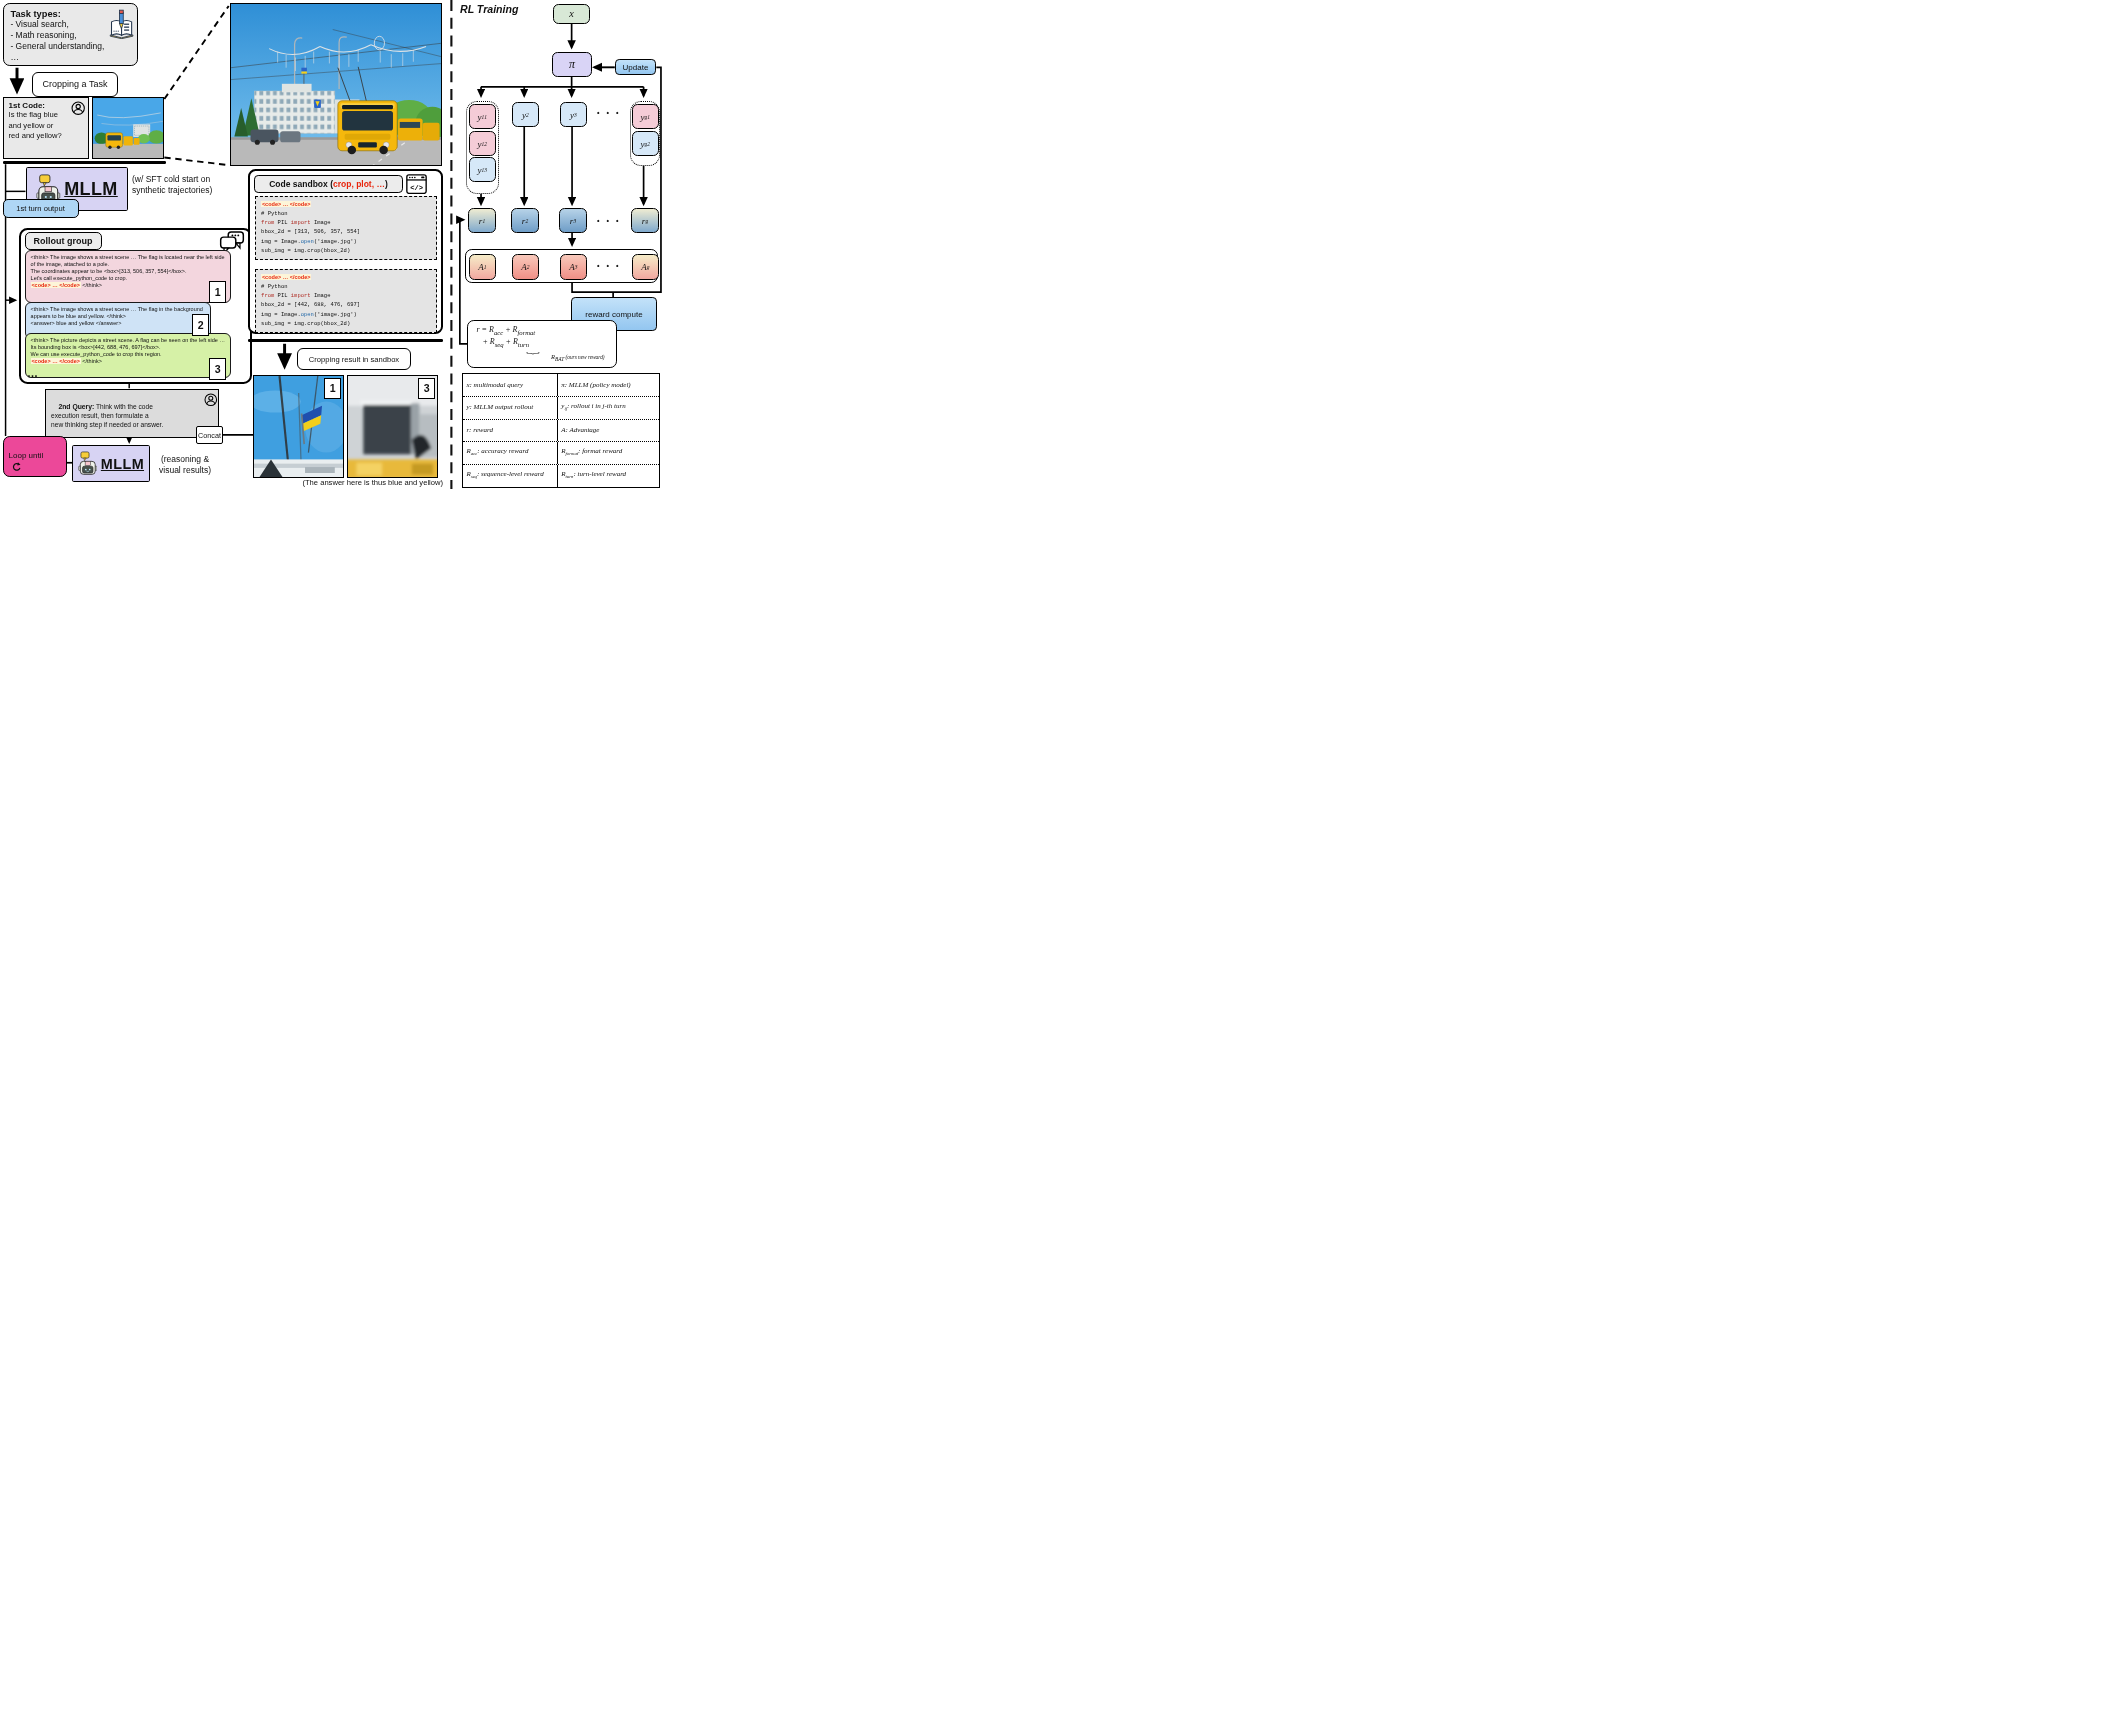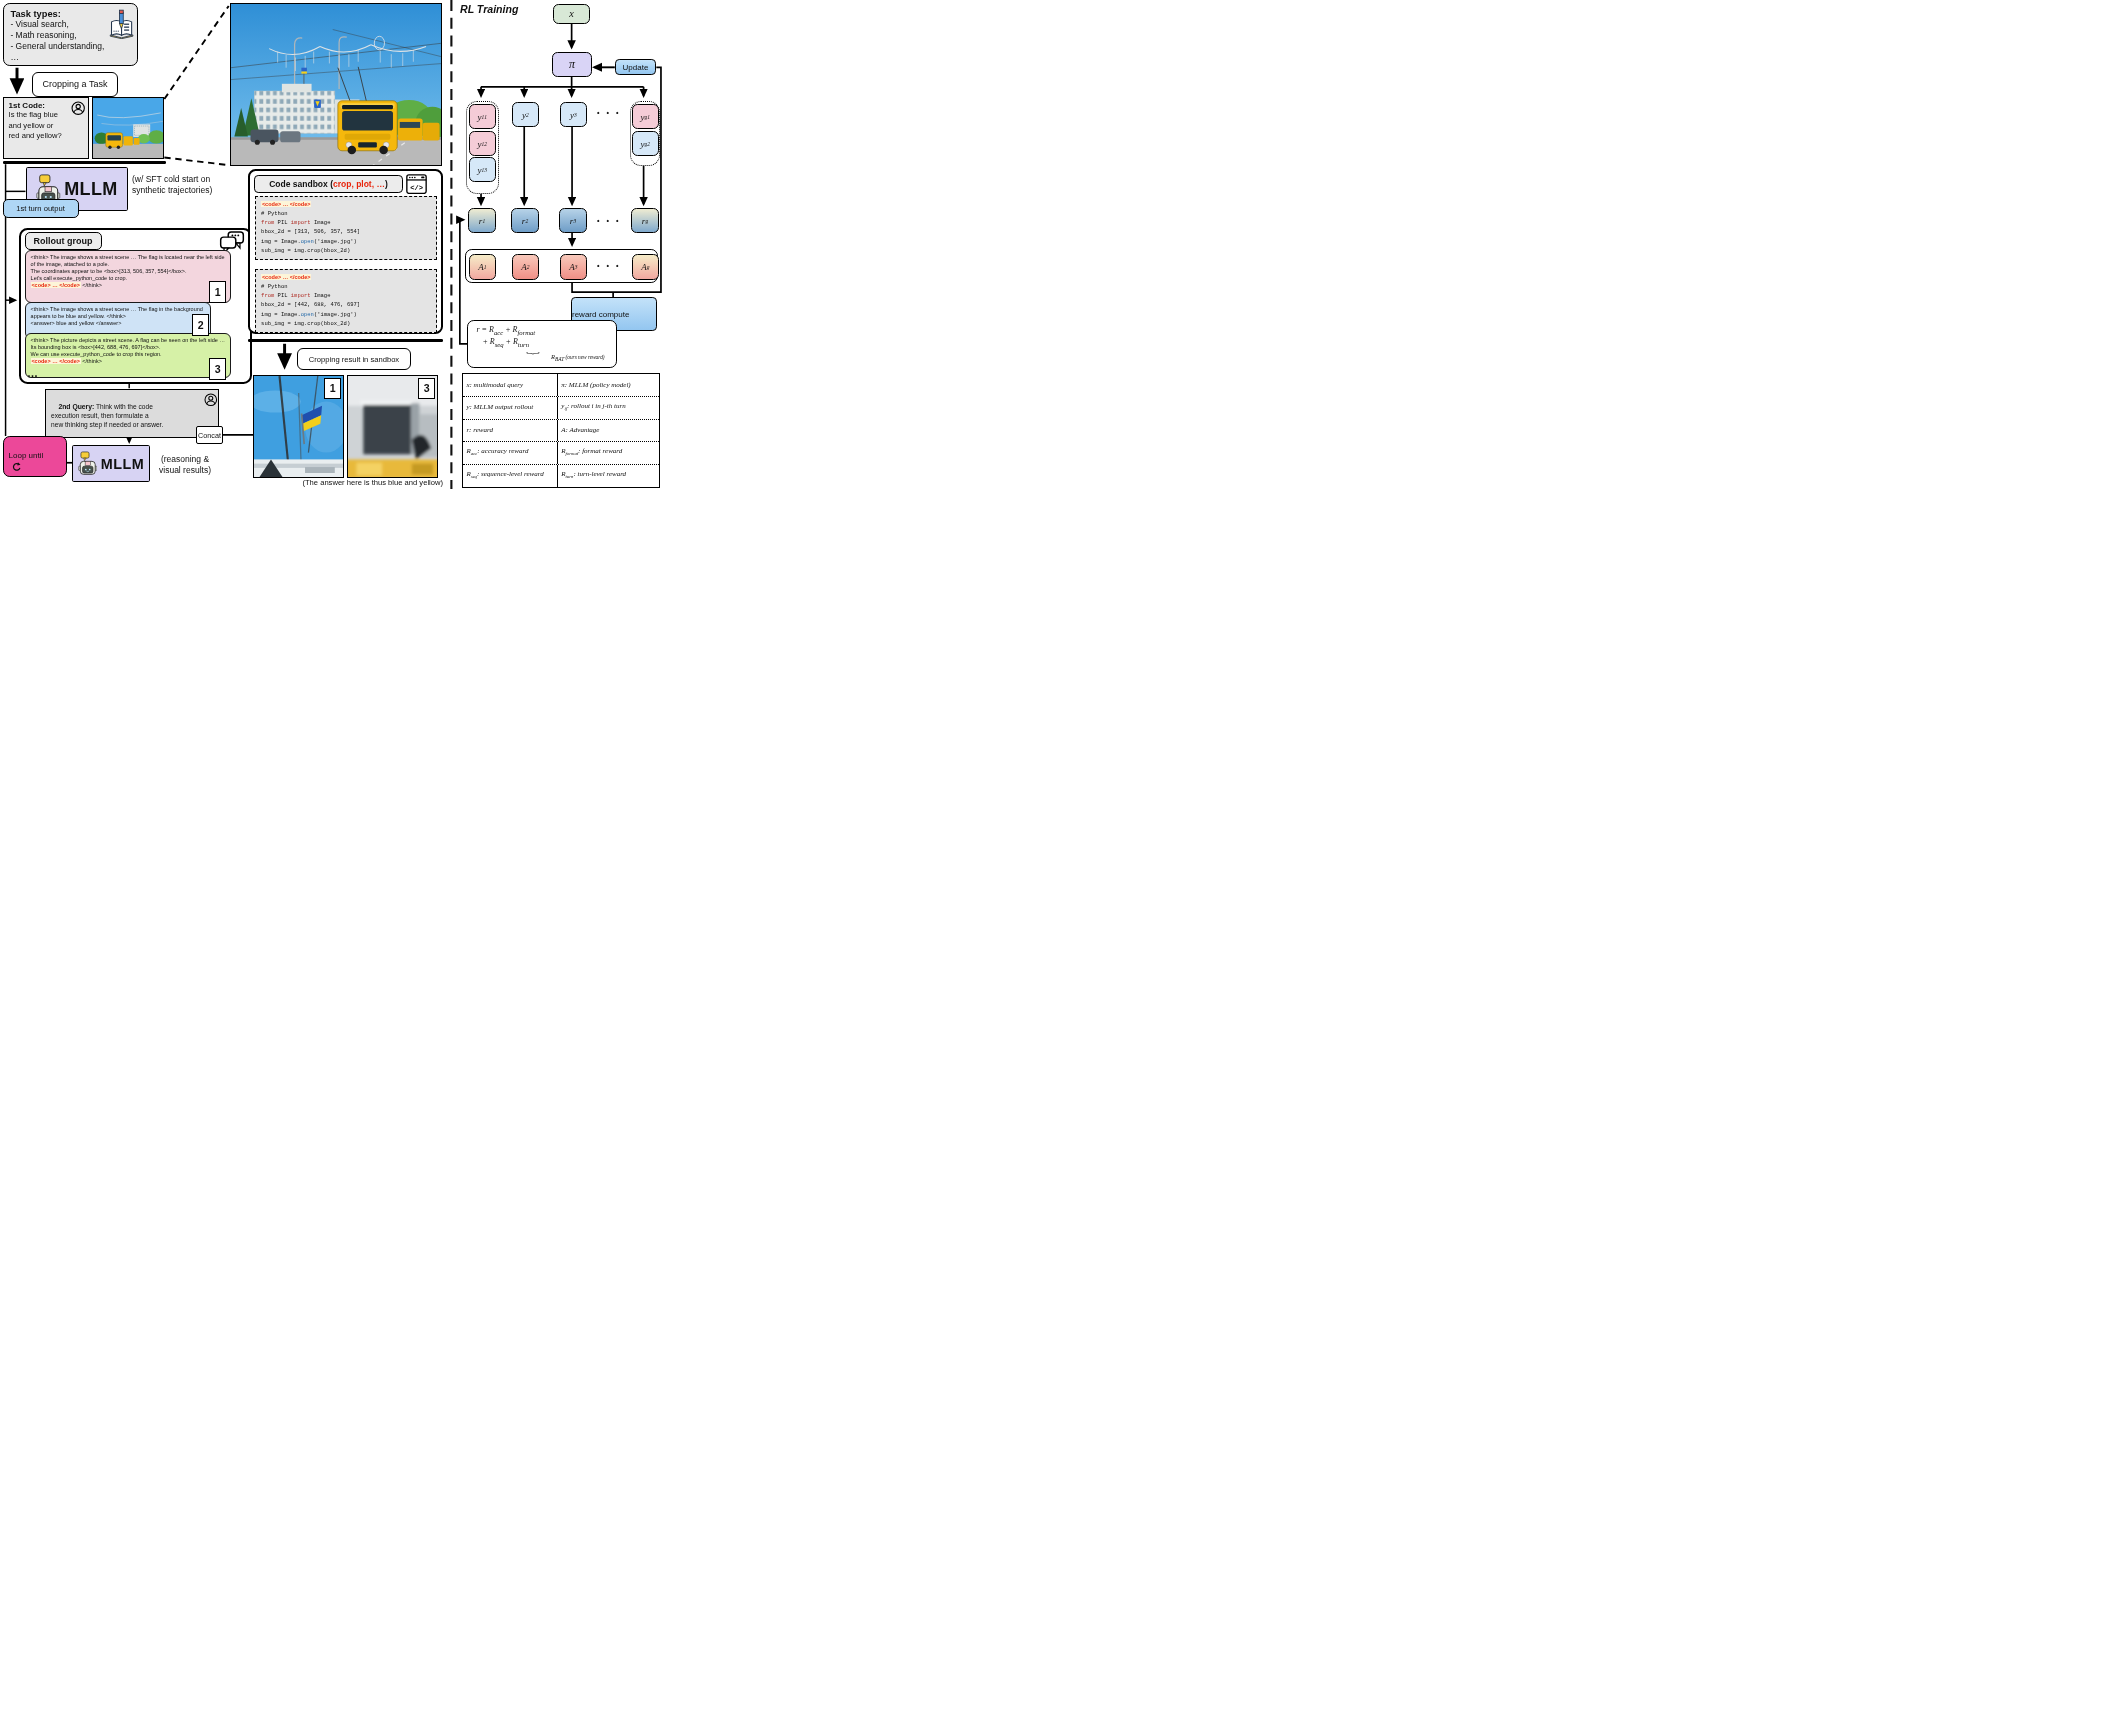--- a/index.html
+++ b/index.html
@@ -12,21 +12,21 @@
   
   .taskbox{left:3.4px;top:3.4px;width:135px;height:63px;padding:4.2px 6px;}
   .taskbox .t{font-weight:bold;font-size:9.3px;}
   .taskbox .i{font-size:8.5px;line-height:11px;}
   .sampling{left:32px;top:72px;width:86px;height:24.6px;display:flex;align-items:center;justify-content:center;font-size:9px;}
   .q1{left:3.4px;top:97px;width:86px;height:62px;border-radius:0;border:1.7px solid #000;background:#e9e9e9;padding:3.4px 4.2px;}
   .q1 .t{font-weight:bold;font-size:8px;}
   .q1 .x{font-size:7.6px;line-height:10.2px;white-space:pre-line;}
   .thumb{left:92px;top:97px;width:72px;height:62px;border:1.7px solid #000;border-radius:0;overflow:hidden;background:#3d9be0;}
   .sep1{left:3.4px;top:161px;width:163px;height:3px;background:#000;border-radius:1.3px;}
-  .mllmbox{background:#d7d3f3;border:1.7px solid #000;border-radius:1.7px;display:flex;align-items:center;justify-content:center;gap:3.4px;}
+  .mllmbox{background:#d7d3f3;border:1.7px solid #000;border-radius:1.7px;display:flex;align-items:center;justify-content:center;gap:3.4px;text-decoration:underline;}
   .mllm1{left:26px;top:167px;width:102px;height:44px;}
   .mllm-word{font-weight:bold;font-size:18px;letter-spacing:0.4px;}
   .mllmnote{font-size:8.5px;line-height:11px;white-space:pre-line;}
   .note1{left:132px;top:174px;width:110px;}
   .fto{left:2.5px;top:199px;width:76px;height:18.6px;background:#aed6f5;border:1.7px solid #000;border-radius:5.1px;display:flex;align-items:center;justify-content:center;font-size:7.6px;}
   .rgroup{left:19px;top:228px;width:233px;height:156px;background:#fff;border:2.1px solid #000;border-radius:8.5px;}
   .rglabel{left:24.6px;top:232px;width:77px;height:18px;background:#ececec;border:1.3px solid #000;border-radius:5.1px;display:flex;align-items:center;justify-content:center;font-weight:bold;font-size:9px;z-index:3;}
   .chaticon{left:219px;top:231px;z-index:3;}
   .think{position:absolute;z-index:3;border:1.1px solid #1a1a1a;border-radius:6px;padding:3.4px 4.2px;font-size:5.5px;line-height:7px;white-space:pre-wrap;}
   .think .cseg{color:#e8250c;font-weight:bold;background:#fdf5d8;padding:0 0.8px;}
@@ -68,21 +68,21 @@
   .ygroup{position:absolute;z-index:2;border:1.1px dotted #000;border-radius:11px;background:#fff;}
   .ynode{position:absolute;z-index:3;width:24.6px;height:23px;border:1.3px solid #000;border-radius:5.5px;display:flex;align-items:center;justify-content:center;font-size:9px;}
   .ynode sub,.ynode sup{font-size:5.5px;}
   .c-pink{background:#f5ccd7;} .c-blue{background:#d6e8f8;}
   .c-rblue{background:linear-gradient(#b7d3e8,#6e9dc7);}
   .c-rmix{background:linear-gradient(#efecd2,#7fa9cd);}
   .c-ared{background:linear-gradient(#f8c9bb,#f08f86);}
   .c-amix{background:linear-gradient(#f6ecc8,#f2a8a0);}
   .dots{position:absolute;z-index:3;font-weight:bold;font-size:7.2px;letter-spacing:2.5px;}
   .abox-cont{left:465px;top:249px;width:193px;height:34px;background:#fff;border:1.7px solid #000;border-radius:6.8px;z-index:2;}
-  .rcompute{left:571px;top:297px;width:86px;height:34px;background:linear-gradient(#c3e2f9,#93c6f0);border:1.5px solid #000;border-radius:4.2px;display:flex;align-items:center;justify-content:flex-start;font-size:8px;z-index:3;}
+  .rcompute{left:571px;top:297px;width:86px;height:34px;background:linear-gradient(#c3e2f9,#93c6f0);border:1.5px solid #000;border-radius:4.2px;display:flex;align-items:center;justify-content:center;font-size:8px;z-index:3;}
   .formula{left:467px;top:320px;width:150px;height:48px;background:#fff;border:1.7px solid #000;border-radius:6.8px;z-index:3;font-size:8px;}
   .formula .l1{position:absolute;left:8.5px;top:4.2px;}
   .formula .l2{position:absolute;left:14.4px;top:16px;}
   .formula .brace{position:absolute;left:33px;top:24px;width:64px;text-align:center;font-size:7.2px;transform:scaleX(3.2);font-style:normal;font-family:"DejaVu Sans",sans-serif;}
   .formula .bat{position:absolute;left:83px;top:32px;font-size:6.4px;}
   .formula .bat .small{font-size:5.3px;}
   .legend{left:462px;top:373px;width:198px;height:115px;border:1.3px solid #000;z-index:3;display:flex;flex-direction:column;background:#fff;}
   .lrow{display:flex;flex:1;}
   .lrow + .lrow{border-top:1.1px dotted #000;}
   .lcell{width:48%;display:flex;align-items:center;padding:0.8px 3.4px;font-size:7px;line-height:8.5px;}

